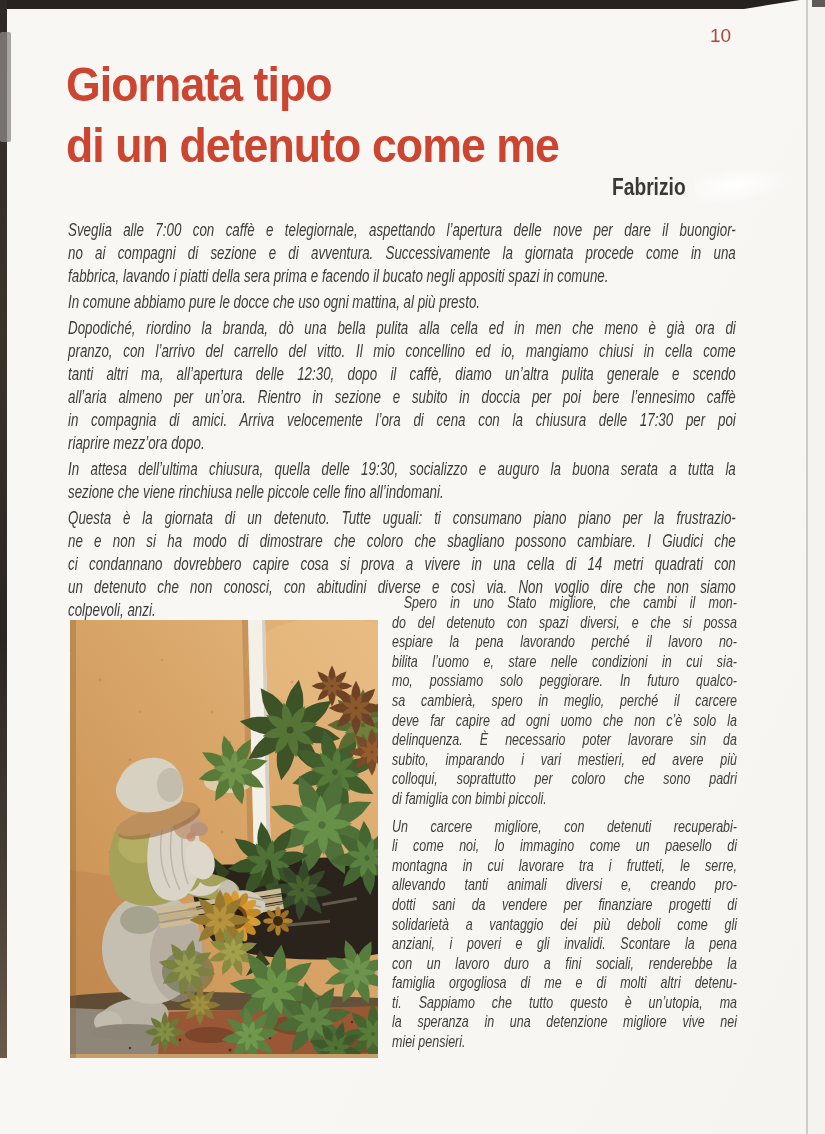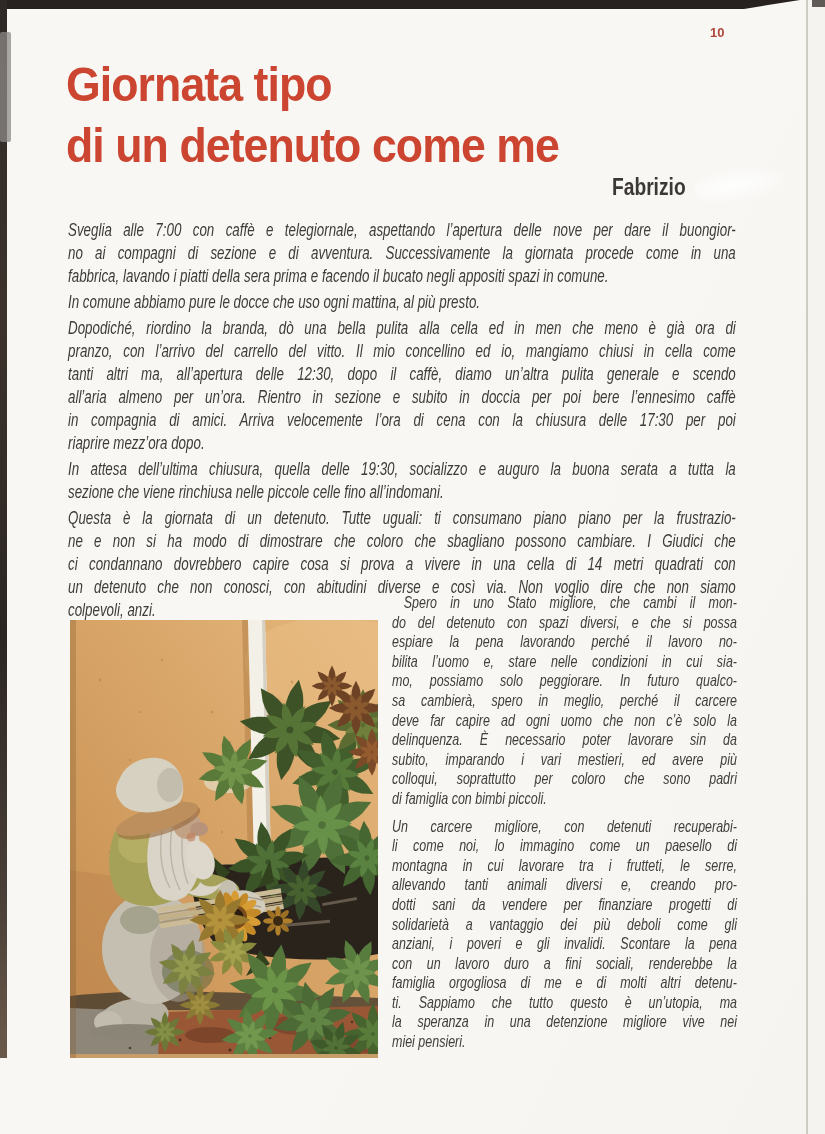--- a/index.html
+++ b/index.html
@@ -10,21 +10,21 @@
   }
   .scan-top{position:absolute;left:0;top:0;width:800px;height:9px;background:#272220;
     clip-path:polygon(0 0,100% 0,96% 55%,93% 100%,0 100%);}
   .scan-left{position:absolute;left:0;top:0;width:7px;height:1058px;
     background:linear-gradient(#2e2926,#3c332c 30%,#2c2623 60%,#4a4038 85%,#6b5a4a 100%);}
   .scan-left-patch{position:absolute;left:0;top:32px;width:11px;height:110px;background:#8d8a87;opacity:.75;border-radius:2px;}
   .page-edge-right{position:absolute;left:806px;top:0;width:2px;height:1134px;background:#cfccc6;}
   .page-right-margin{position:absolute;left:808px;top:0;width:17px;height:1134px;background:#f4f3f0;}
   .scan-tick-tr{position:absolute;left:812px;top:0;width:13px;height:7px;background:#5f5a55;}
 
-  .page-number{position:absolute;left:710px;top:25px;font-size:13px;font-weight:bold;color:#b2463b;}
+  .page-number{position:absolute;left:710px;top:25px;font-size:19px;font-weight:normal;color:#b2463b;}
   .article-title{position:absolute;left:66px;top:54px;font-size:48px;line-height:61px;
     font-weight:bold;color:#cb4531;letter-spacing:-1px;transform:scaleX(.93);transform-origin:0 0;white-space:nowrap;}
   .author{position:absolute;left:612px;top:173px;font-size:24px;font-weight:bold;color:#3b3835;
     transform:scaleX(.8);transform-origin:0 0;white-space:nowrap;}
   .smudge{position:absolute;left:695px;top:166px;width:95px;height:36px;
     background:radial-gradient(ellipse at 40% 50%,rgba(255,255,255,.95),rgba(255,255,255,0) 70%);
     transform:rotate(-8deg);}
 
   .main-col{position:absolute;left:68px;top:219px;width:900px;transform:scaleX(.742);transform-origin:0 0;
     color:#3e3c3a;font-style:italic;font-size:18px;line-height:23px;}

